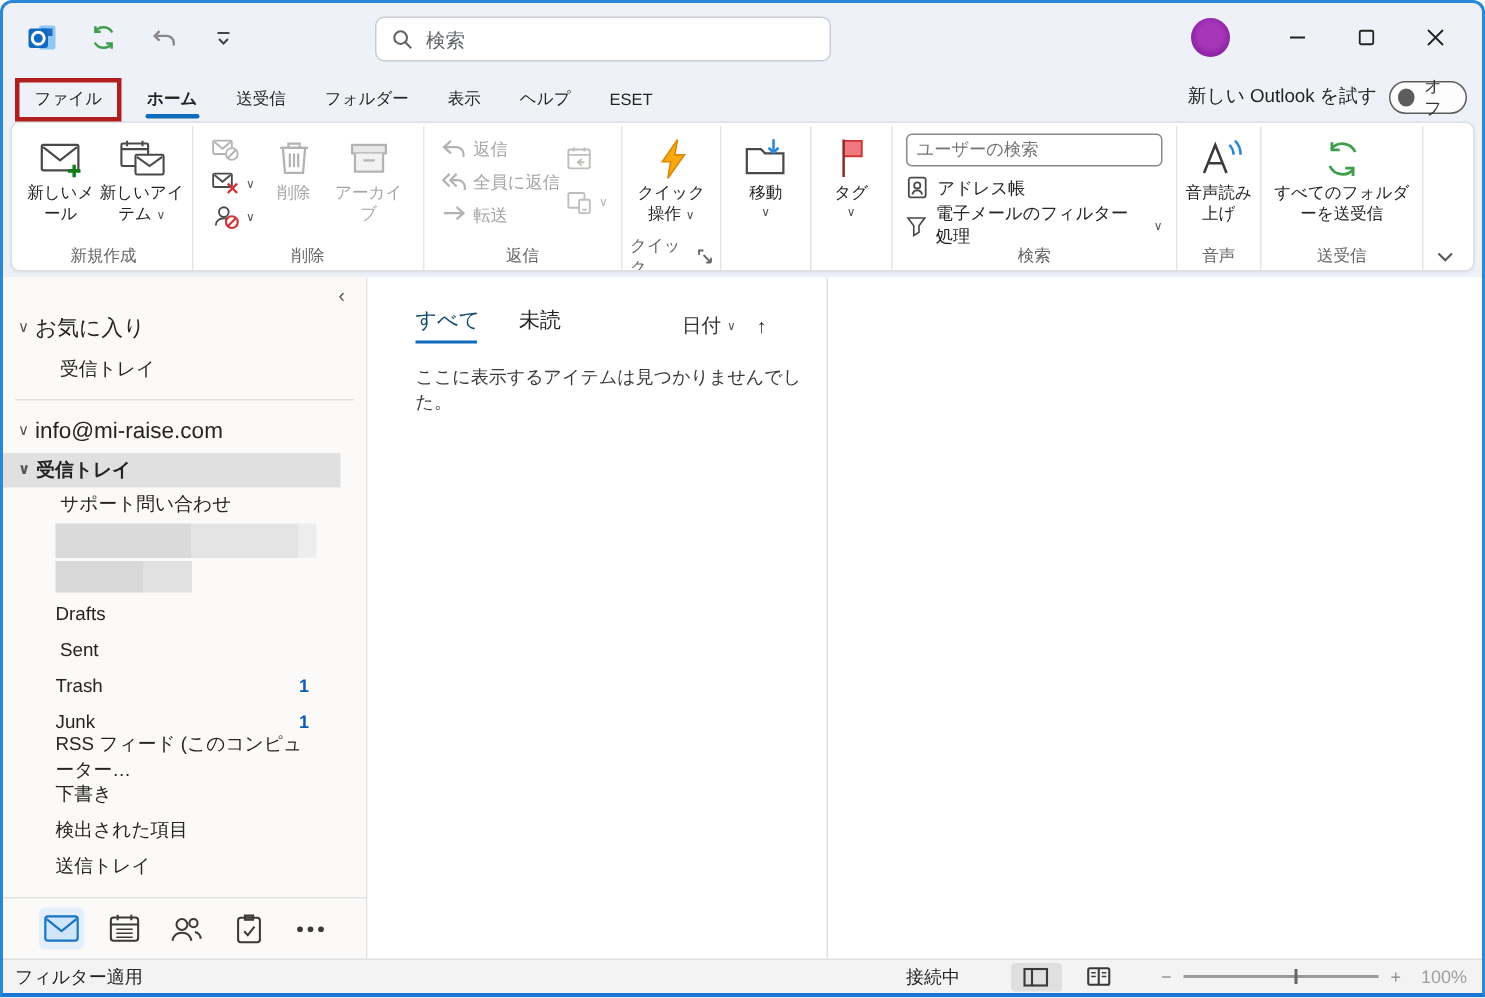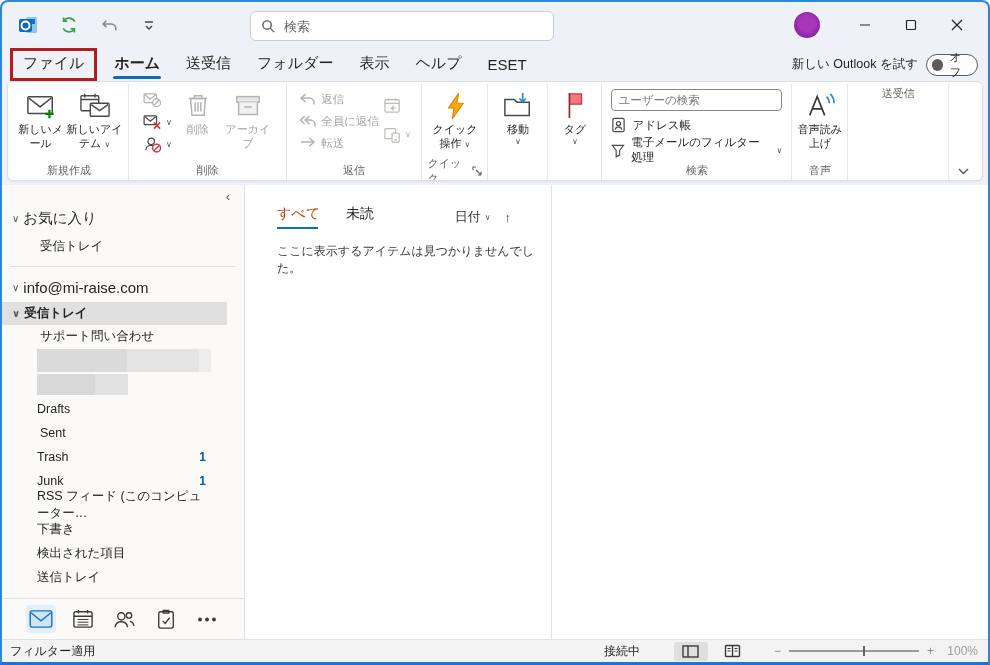--- a/index.html
+++ b/index.html
@@ -20,21 +20,21 @@
   }
   .searchbox input { border:none; outline:none; flex:1; font-size:13px; color:#444; background:transparent; font-family:inherit; }
   .searchbox input::placeholder { color:#5f6368; }
   .tb-right { margin-left:auto; display:flex; align-items:center; }
   .avatar { width:26px; height:26px; border-radius:50%;
     background:radial-gradient(circle at 50% 45%, #a637b8 0 40%, #8d23a5 70%); margin-right:22px; }
   .winbtn { width:46px; height:34px; display:flex; align-items:center; justify-content:center; }
   
   .tabrow { height:33px; display:flex; align-items:center; padding:0 10px 0 8px; flex:0 0 auto; }
   .tabs { display:flex; align-items:flex-end; height:100%; }
-  .tab { font-size:15px; color:#252423; padding:6px 13px 8px; position:relative; white-space:nowrap; }
+  .tab { font-size:11px; color:#252423; padding:6px 13px 8px; position:relative; white-space:nowrap; }
   .tab.annotated { border:3px solid #b01e1e; padding:3px 10px 5px; margin-right:4px; }
   .tab.selected { font-weight:bold; }
   .tab.selected::after { content:""; position:absolute; left:12px; right:12px; bottom:2px; height:3px; background:#0f6cbd; border-radius:2px; }
   .newoutlook { margin-left:auto; display:flex; align-items:center; gap:8px; font-size:12.5px; color:#252423; }
   .toggle { width:52px; height:22px; border:1px solid #5c5c5c; border-radius:11px; display:flex; align-items:center; padding:0 5px; gap:6px; background:#fdfdfd; }
   .toggle .knob { width:12px; height:12px; border-radius:50%; background:#5c5c5c; }
   .toggle .tlabel { font-size:11.5px; color:#333; }
   
   .ribbon {
     flex:0 0 auto; height:100px; margin:0 5px; background:#ffffff;
@@ -76,21 +76,21 @@
   .subrow { height:23px; display:flex; align-items:center; padding-left:38px; }
   .redact1 { height:23px; margin:1px 0 1px 35px; width:174px; background:linear-gradient(90deg,#dadada 0 52%,#e4e4e4 52% 93%,#ededed 93%); }
   .redact2 { height:21px; margin:1px 0 2px 35px; width:91px; background:linear-gradient(90deg,#d8d8d8 0 64%,#e1e1e1 64%); }
   .navdivider { height:1px; background:#e1e1e1; margin-top:auto; }
   .navrow { height:40px; display:flex; align-items:center; justify-content:space-between; padding:0 22px 0 24px; }
   .navbtn { width:30px; height:28px; display:flex; align-items:center; justify-content:center; border-radius:4px; }
   .navbtn.sel { background:#e3f0fb; }
   .msglist { width:307px; flex:0 0 auto; background:#fff; border-right:1px solid #e1e1e1; padding:20px 0 0 32px; }
   .mltabs { display:flex; align-items:center; padding-right:40px; }
   .mltab { font-size:14px; margin-right:26px; padding-bottom:6px; position:relative; color:#252423; }
-  .mltab.sel { color:#c2410c; }
+  .mltab.sel { color:#0c4a6e; }
   .mltab.sel::after { content:""; position:absolute; left:0; right:2px; bottom:0; height:2px; background:#0f6cbd; }
   .sortctl { margin-left:auto; display:flex; align-items:center; gap:14px; font-size:13px; color:#333; }
   .sortby { display:flex; align-items:center; gap:4px; }
   .emptytext { margin-top:14px; font-size:12px; color:#3b3a39; }
   .reading { flex:1; background:#fff; }
   
   .statusbar { height:23px; flex:0 0 auto; background:#f3f3f3; border-top:1px solid #e1e1e1; display:flex; align-items:center; font-size:12px; color:#252423; padding:0 10px 0 8px; }
   .sb-right { margin-left:auto; display:flex; align-items:center; gap:0; }
   .sb-conn { margin-right:34px;text-align:center; }
   .viewbtn { width:34px; height:19px; display:flex; align-items:center; justify-content:center; border-radius:3px; margin-right:8px; }
@@ -403,20 +403,33 @@
                 <path d="M24 6 a10 10 0 0 1 3 7 M28 3 a14 14 0 0 1 4 10" stroke="#2b88d8" stroke-width="1.8"></path>
               </svg>
           </span>
           <span class="lblwrap">音声読み上げ</span>
         </div>
       </div>
       <div class="rg-label">音声</div>
     </div>
 
     <div class="rg" style="width:108px">
+      <div class="rg-body">
+        <div class="bigbtn" style="width:100px">
+          <span class="icon30">
+            <svg width="30" height="30" viewBox="0 0 32 32" fill="none" stroke="#3d9f4e" stroke-width="2">
+                <path d="M25 11 A10 10 0 0 0 8 9"></path>
+                <path d="M7 21 A10 10 0 0 0 24 23"></path>
+                <path d="M8.5 4 v5.5 h5.5"></path>
+                <path d="M23.5 28 v-5.5 h-5.5"></path>
+              </svg>
+          </span>
+          <span class="lblwrap">すべてのフォルダーを送受信</span>
+        </div>
+      </div>
       <div class="rg-label">送受信</div>
     </div>
 
     <div class="ribcollapse">
       <svg width="13" height="9" viewBox="0 0 13 9" fill="none" stroke="#555" stroke-width="1.4">
           <path d="M2 2 L6.5 6.5 L11 2"></path>
         </svg>
     </div>
   </div>
 

